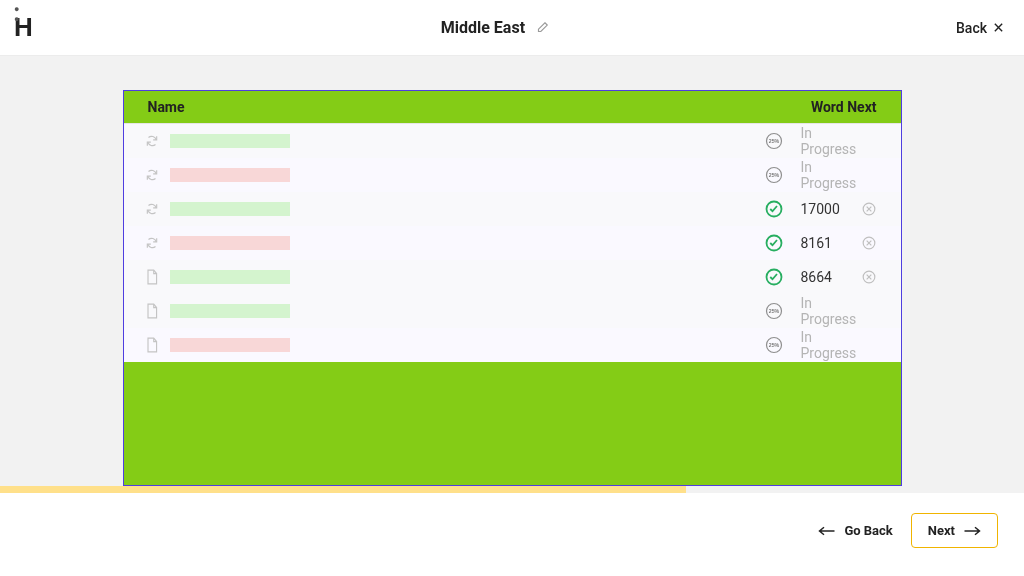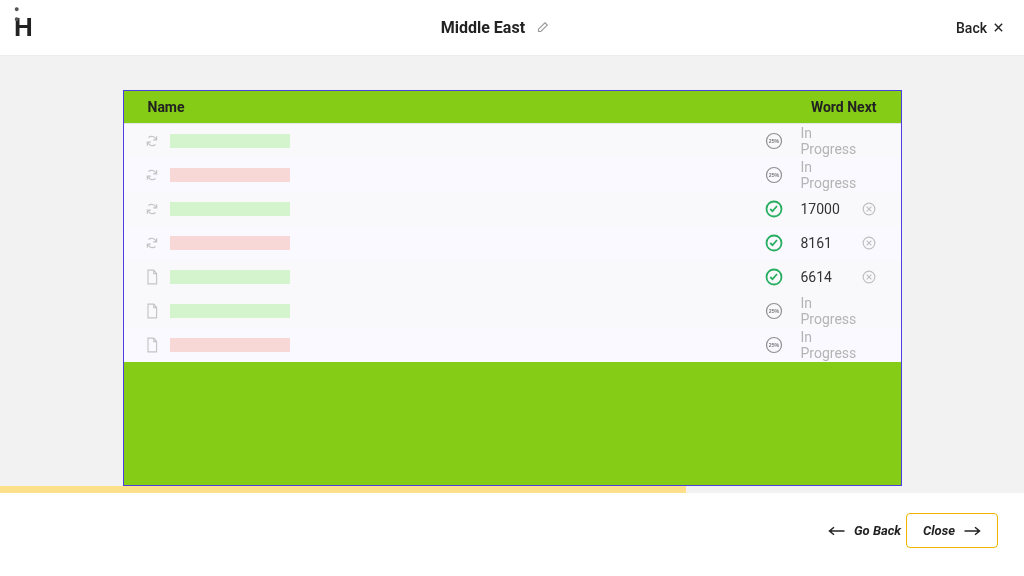--- a/index.html
+++ b/index.html
@@ -27,21 +27,21 @@
   .bar-red   { background:#f8d7d7; }
   .row .flex { flex:1; }
   .row .status-ic { width:18px; height:18px; display:flex; align-items:center; justify-content:center; margin-right:18px; }
   .row .wc { width:60px; font-size:14px; color:#333; }
   .row .wc.muted { color:#b4b4b4; }
   .row .del-ic { width:16px; color:#bfbfbf; display:flex; justify-content:center; cursor:pointer; }
 
   .footer { height:90px; position:relative; }
   .progress-strip { height:7px; background:#f2f2f2; }
   .progress-fill { height:100%; background:#ffe08a; }
-  .footer-bar { display:flex; justify-content:flex-end; align-items:center; gap:5px; padding:20px 26px 0 0;font-style:italic; }
+  .footer-bar { display:flex; justify-content:flex-end; align-items:center; gap:18px; padding:20px 26px 0 0; }
   .btn-plain { font-size:13px; font-weight:700; display:flex; align-items:center; gap:8px; cursor:pointer; }
   .btn-next { border:1.5px solid #f0b400; color:#222; padding:9px 16px; border-radius:4px; font-size:13px; font-weight:700; display:flex; align-items:center; gap:8px; background:#fff; cursor:pointer; }
 
   svg { display:block; }
 </style>
 </head>
 <body>
 
 <div class="header">
   <div class="logo">
@@ -171,21 +171,21 @@
             </svg>
           </span>
           <span class="bar bar-green"></span>
           <span class="flex"></span>
           <span class="status-ic">
             <svg width="18" height="18" viewBox="0 0 24 24" fill="none" stroke="#27ae60" stroke-width="2.4">
               <circle cx="12" cy="12" r="10"></circle>
               <path d="M7 12l3 3 6-7"></path>
             </svg>
           </span>
-          <span class="wc ">6614</span>
+          <span class="wc ">8664</span>
           <span class="del-ic">
             <svg width="14" height="14" viewBox="0 0 24 24" fill="none" stroke="#bfbfbf" stroke-width="2">
               <circle cx="12" cy="12" r="10"></circle>
               <path d="M8 8l8 8M16 8l-8 8"></path>
             </svg>
           </span>
         </div>
         <div class="row alt0">
           <span class="file-ic">
             <svg width="14" height="16" viewBox="0 0 24 28" fill="none" stroke="#c4c4c4" stroke-width="2">
@@ -233,21 +233,21 @@
   <div class="footer-bar">
     <div class="btn-plain">
       <span>
         <svg width="18" height="12" viewBox="0 0 24 12" stroke="#222" stroke-width="2" fill="none">
             <path d="M22 6H2M8 1L2 6l6 5"></path>
           </svg>
       </span>
       <span>Go Back</span>
     </div>
     <div class="btn-next">
-      <span>Close</span>
+      <span>Next</span>
       <span>
         <svg width="18" height="12" viewBox="0 0 24 12" stroke="#222" stroke-width="2" fill="none">
             <path d="M2 6h20M16 1l6 5-6 5"></path>
           </svg>
       </span>
     </div>
   </div>
 </div>
 
 </body></html>

